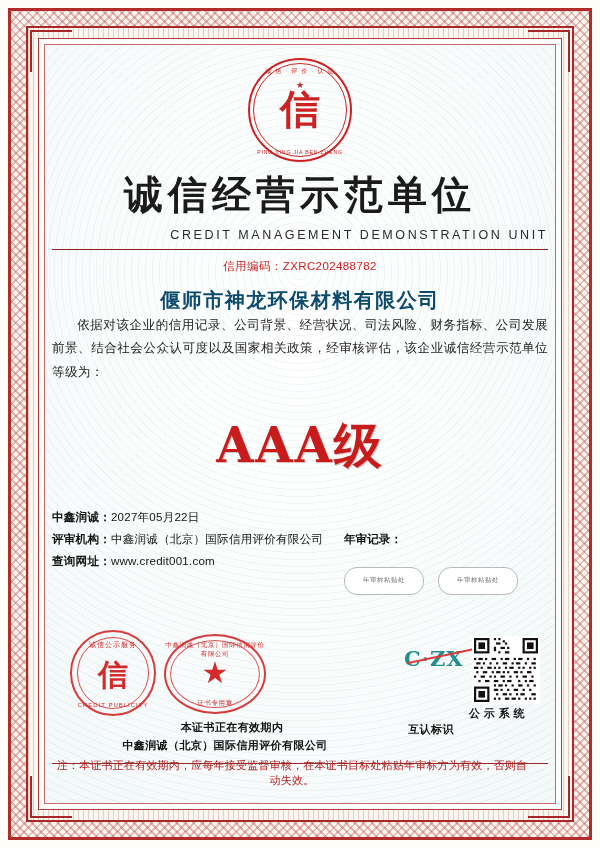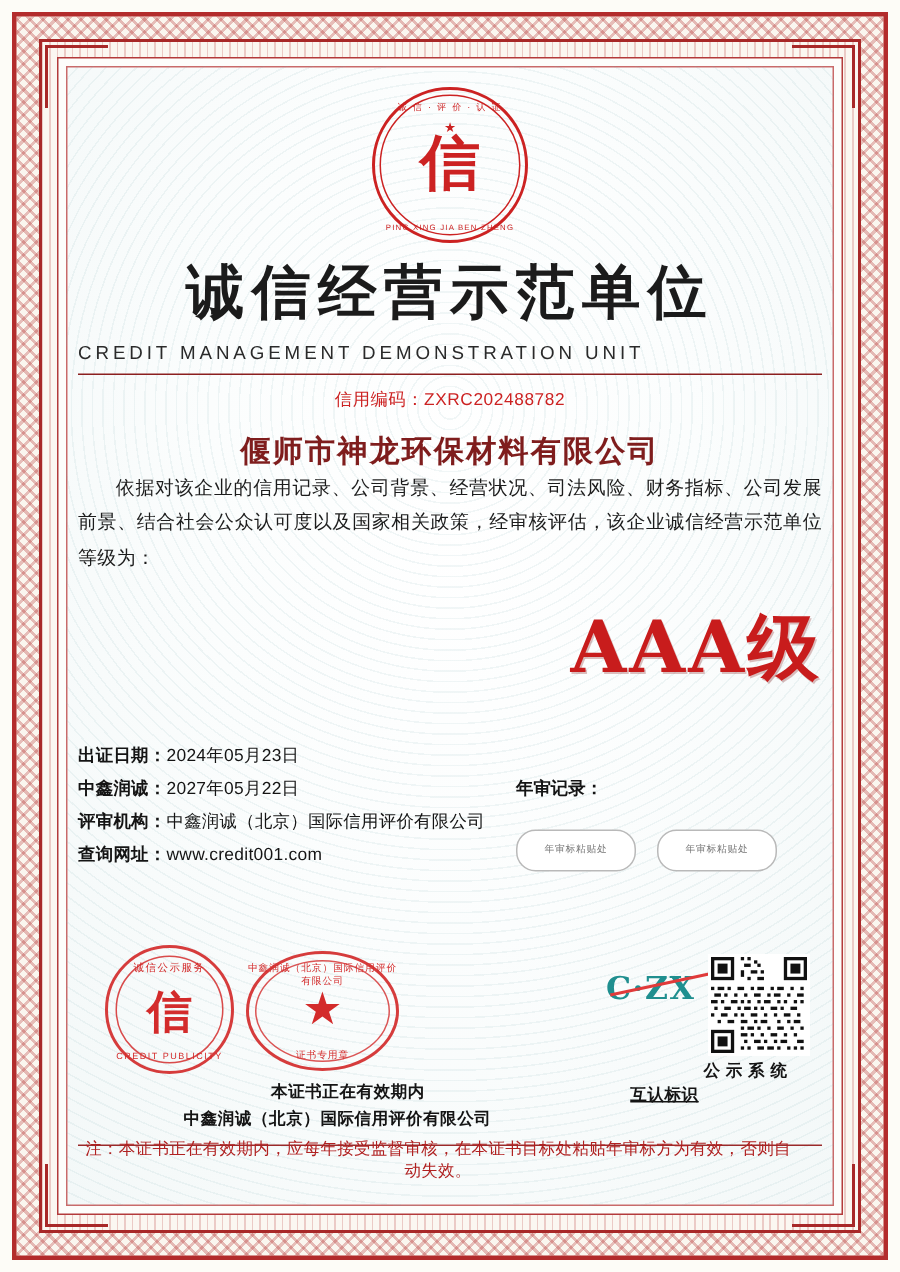--- a/index.html
+++ b/index.html
@@ -176,21 +176,21 @@
     text-align: center;
     font-family: "DejaVu Serif", serif;
     font-size: 39px;
     font-weight: bold;
     letter-spacing: 5px;
     color: #1b1b1b;
     margin-top: 2px;
     white-space: nowrap;
   }
   .sub-title {
-    text-align: left;
+    text-align: right;
     font-size: 12.5px;
     letter-spacing: 2.6px;
     color: #2a2a2a;
     margin-top: 6px;
     white-space: nowrap;
   }
   .title-rule {
     width: 100%;
     height: 1px;
     background: #8b1f1f;
@@ -205,21 +205,21 @@
     color: #cc2222;
     letter-spacing: 0.4px;
   }
 
   
   .company-name {
     text-align: center;
     font-family: Liberation Mono, monospace;
     font-size: 20px;
     font-weight: bold;
-    color: #7f1d1d;
+    color: #0c4a6e;
     letter-spacing: 1.5px;
     margin-top: 13px;
   }
   .uscc {
     text-align: center;
     font-size: 10.5px;
     color: #3a3a3a;
     margin-top: 9px;
     letter-spacing: 0.2px;
   }
@@ -230,22 +230,22 @@
     font-size: 12.6px;
     line-height: 1.85;
     color: #1c1c1c;
     text-align: justify;
     text-indent: 2em;
     letter-spacing: 0.3px;
   }
 
   
   .grade {
-    text-align: right;
-    margin-top: 16px;
+    text-align: center;
+    margin-top: 30px;
     font-family: "DejaVu Serif", serif;
     font-size: 48px;
     font-weight: bold;
     color: #c81c1c;
     letter-spacing: 2px;
     text-shadow: 1px 1px 0 rgba(120,0,0,0.25);
   }
 
   
   .info-area {
@@ -415,25 +415,24 @@
     width: 240px;
     font-weight: bold;
   }
   .cap-org {
     left: 28px;
     top: 108px;
     width: 290px;
     font-weight: bold;
   }
   .cap-mutual {
-    left: 336px;
+    left: 324px;
     top: 92px;
     width: 110px;
     font-weight: bold;
-    text-decoration: underline;
   }
   .cap-public {
     right: -4px;
     top: 76px;
     width: 110px;
     font-weight: bold;
   }
 
   
   .note-rule {
@@ -490,23 +489,20 @@
     </div>
 
     <div class="company-name">偃师市神龙环保材料有限公司</div>
 
     <div class="body-text">依据对该企业的信用记录、公司背景、经营状况、司法风险、财务指标、公司发展前景、结合社会公众认可度以及国家相关政策，经审核评估，该企业诚信经营示范单位等级为：</div>
 
     <div class="grade">AAA级</div>
 
     <div class="info-area">
       <div class="info-list">
-        <div class="info-row">
-          <span class="lbl">出证日期：</span><span class="val">2024年05月23日</span>
-        </div>
         <div class="info-row">
           <span class="lbl">中鑫润诚：</span><span class="val">2027年05月22日</span>
         </div>
         <div class="info-row">
           <span class="lbl">评审机构：</span><span class="val">中鑫润诚（北京）国际信用评价有限公司</span>
         </div>
         <div class="info-row">
           <span class="lbl">查询网址：</span><span class="val">www.credit001.com</span>
         </div>
       </div>

